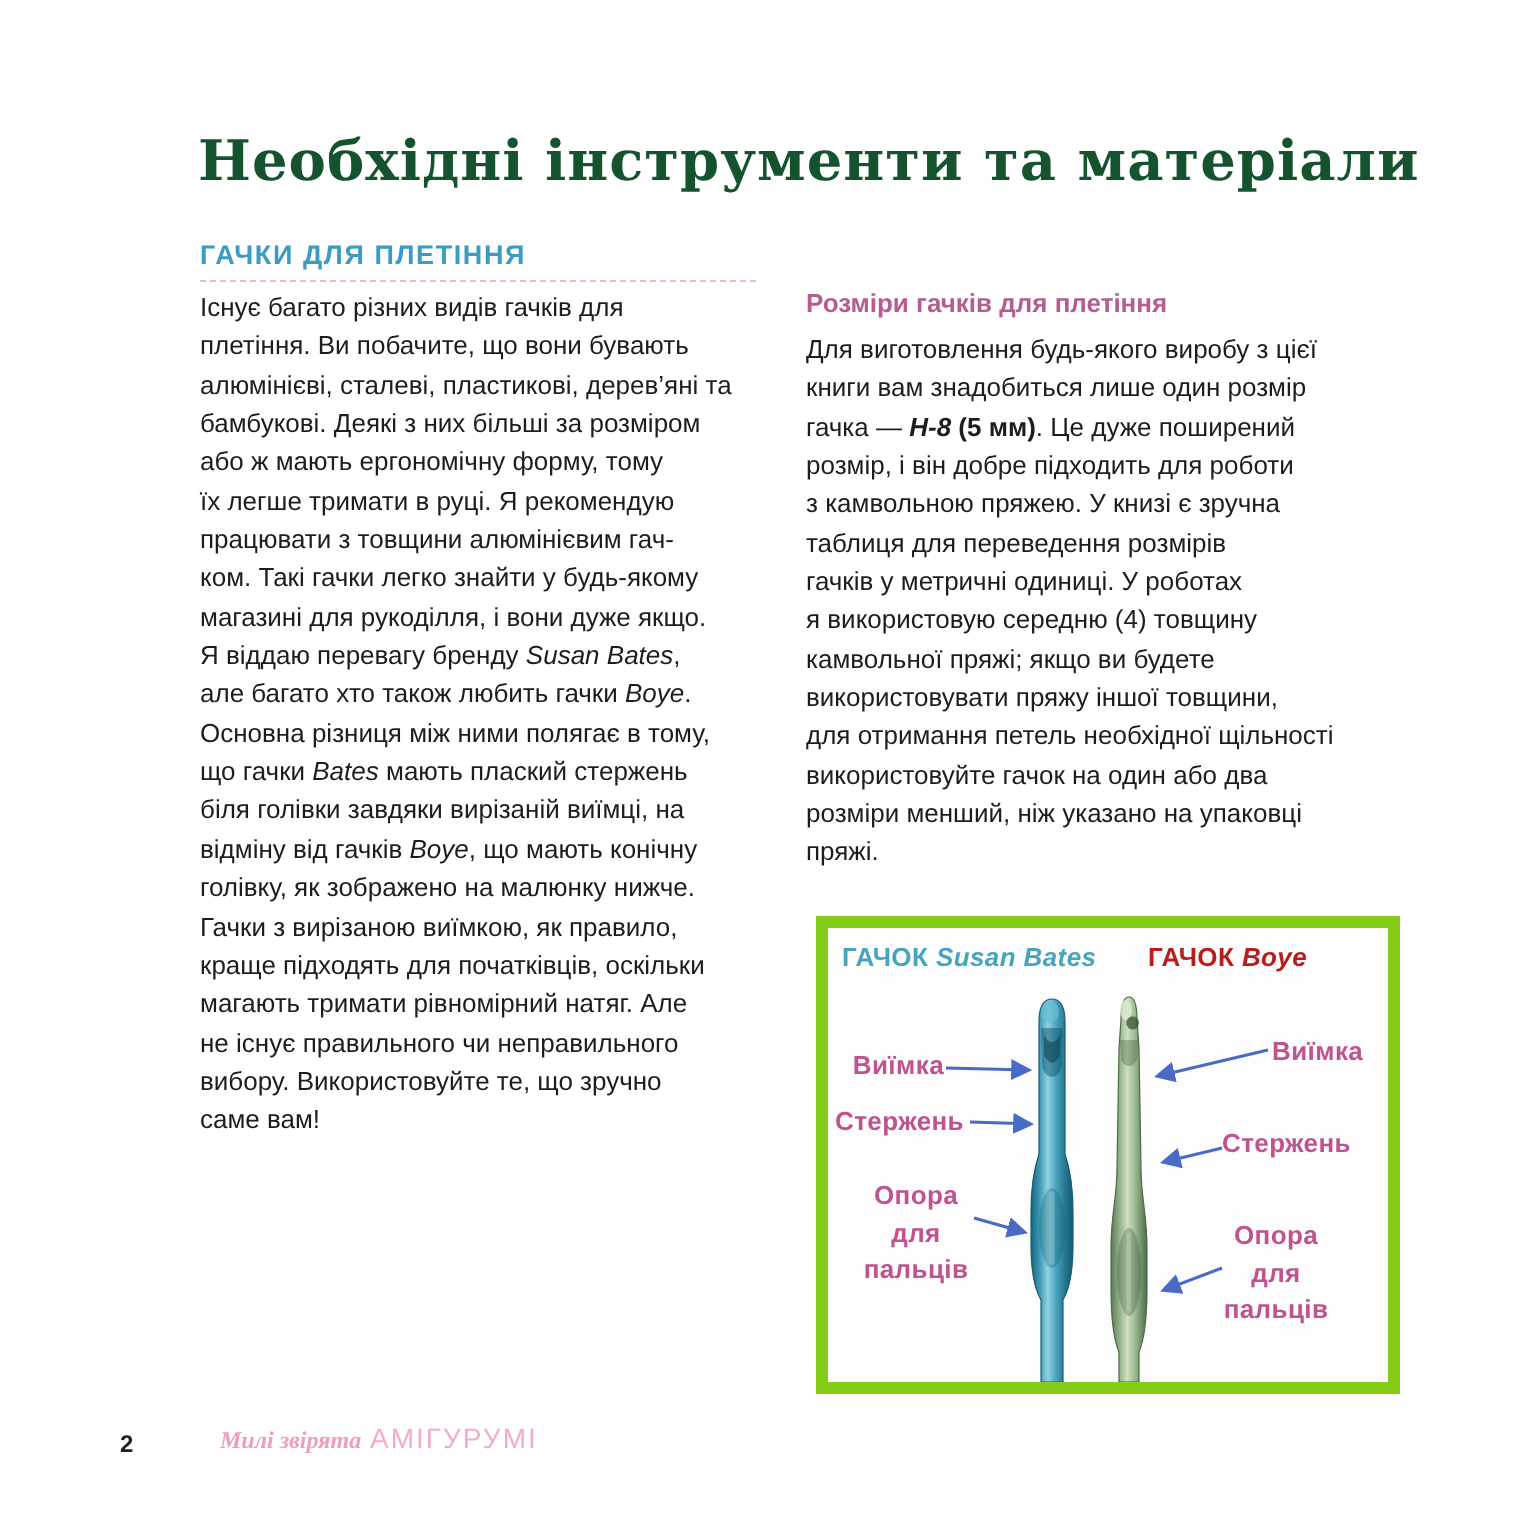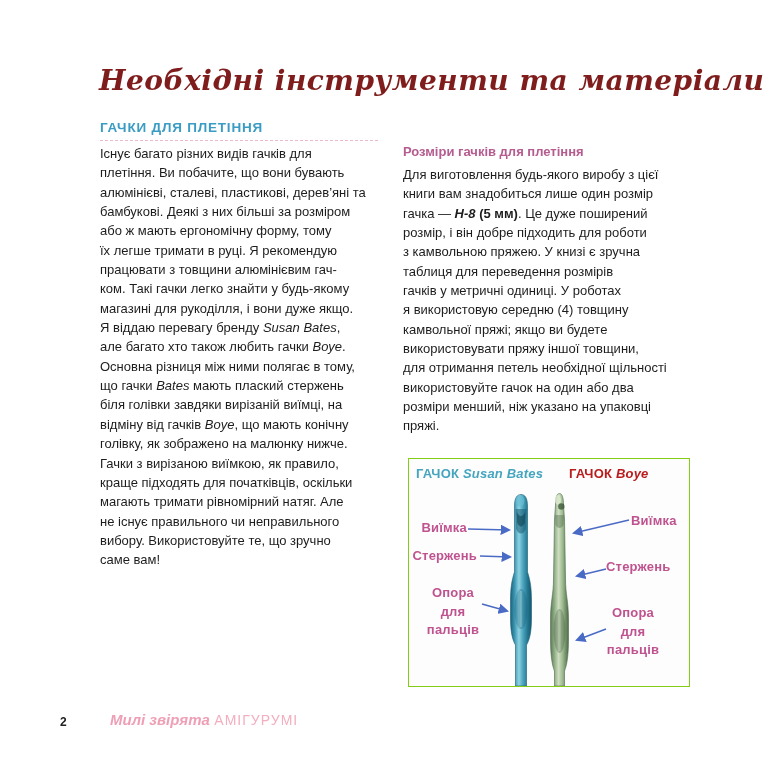--- a/index.html
+++ b/index.html
@@ -2,62 +2,62 @@
 <html><head>
 <meta charset="utf-8">
 <style>
   html,body{margin:0;padding:0;background:#ffffff;}
   body{width:768px;height:768px;position:relative;overflow:hidden;
        font-family:"Liberation Sans",sans-serif;color:#1c1c1c;}
   .abs{position:absolute;}
 
   
   #page-title{left:99px;top:64px;font-family:"DejaVu Serif",serif;
-    font-style:italic;font-weight:bold;font-size:28px;color:#7f1d1d;
+    font-weight:bold;font-size:28px;color:#14532d;
     letter-spacing:.5px;white-space:nowrap;}
 
   
   #section-heading{left:100px;top:120px;font-size:13.5px;font-weight:bold;
     color:#3a9cc3;letter-spacing:.8px;white-space:nowrap;}
   #heading-underline{left:100px;top:140px;width:278px;height:0;
     border-top:1px dashed #eeb9c9;}
   #left-text{left:100px;top:144px;width:300px;}
   #right-text{left:403px;top:165px;width:300px;}
   .body-text{font-size:13px;line-height:19.35px;color:#1d1d1d;}
   .body-text .tline{white-space:nowrap;}
   .it{font-style:italic;}
   .bd{font-weight:bold;}
 
   
   #subsection-heading{left:403px;top:144px;font-size:13px;font-weight:bold;
     color:#b55c90;white-space:nowrap;}
 
   
   #diagram{left:408px;top:458px;width:280px;height:227px;
-    border:1px solid #84cc16;background:#fefdfd;}
+    border:6px solid #84cc16;background:#fefdfd;}
   .dg-header{position:absolute;top:7px;font-size:13px;font-weight:bold;
     white-space:nowrap;letter-spacing:.2px;}
   #dg-header-left{left:7px;color:#45a5bf;}
   #dg-header-right{left:160px;color:#b91c1c;}
   .dg-brand{font-style:italic;}
   #diagram svg{position:absolute;left:0;top:0;}
   .dg-label{position:absolute;font-size:13px;font-weight:bold;color:#bf5390;
     line-height:18.5px;letter-spacing:.2px;white-space:pre-line;}
   #lbl-l-notch{left:0;top:60px;width:58px;text-align:right;}
   #lbl-l-shaft{left:0;top:88px;width:68px;text-align:right;}
   #lbl-l-rest{left:16px;top:125px;width:56px;text-align:center;}
   #lbl-r-notch{left:222px;top:53px;}
   #lbl-r-shaft{left:197px;top:99px;}
   #lbl-r-rest{left:197px;top:145px;width:54px;text-align:center;}
 
   
   #page-number{left:60px;top:715px;font-size:12px;font-weight:bold;color:#222;}
   #footer-title{left:110px;top:711px;white-space:nowrap;}
-  #footer-script{font-family:Liberation Sans, sans-serif;font-style:italic;
-    font-weight:bold;font-size:15px;color:#ef9fb5;}
+  #footer-script{font-family:Liberation Serif, serif;font-style:italic;
+    font-weight:bold;font-size:12px;color:#ef9fb5;}
   #footer-caps{font-size:14px;color:#f3aebf;letter-spacing:1px;}
 </style>
 </head>
 <body>
 
 <div class="abs" id="page-title">Необхідні інструменти та матеріали</div>
 
 <div class="abs" id="section-heading">ГАЧКИ ДЛЯ ПЛЕТІННЯ</div>
 <div class="abs" id="heading-underline"></div>
 <div class="abs body-text" id="left-text">

